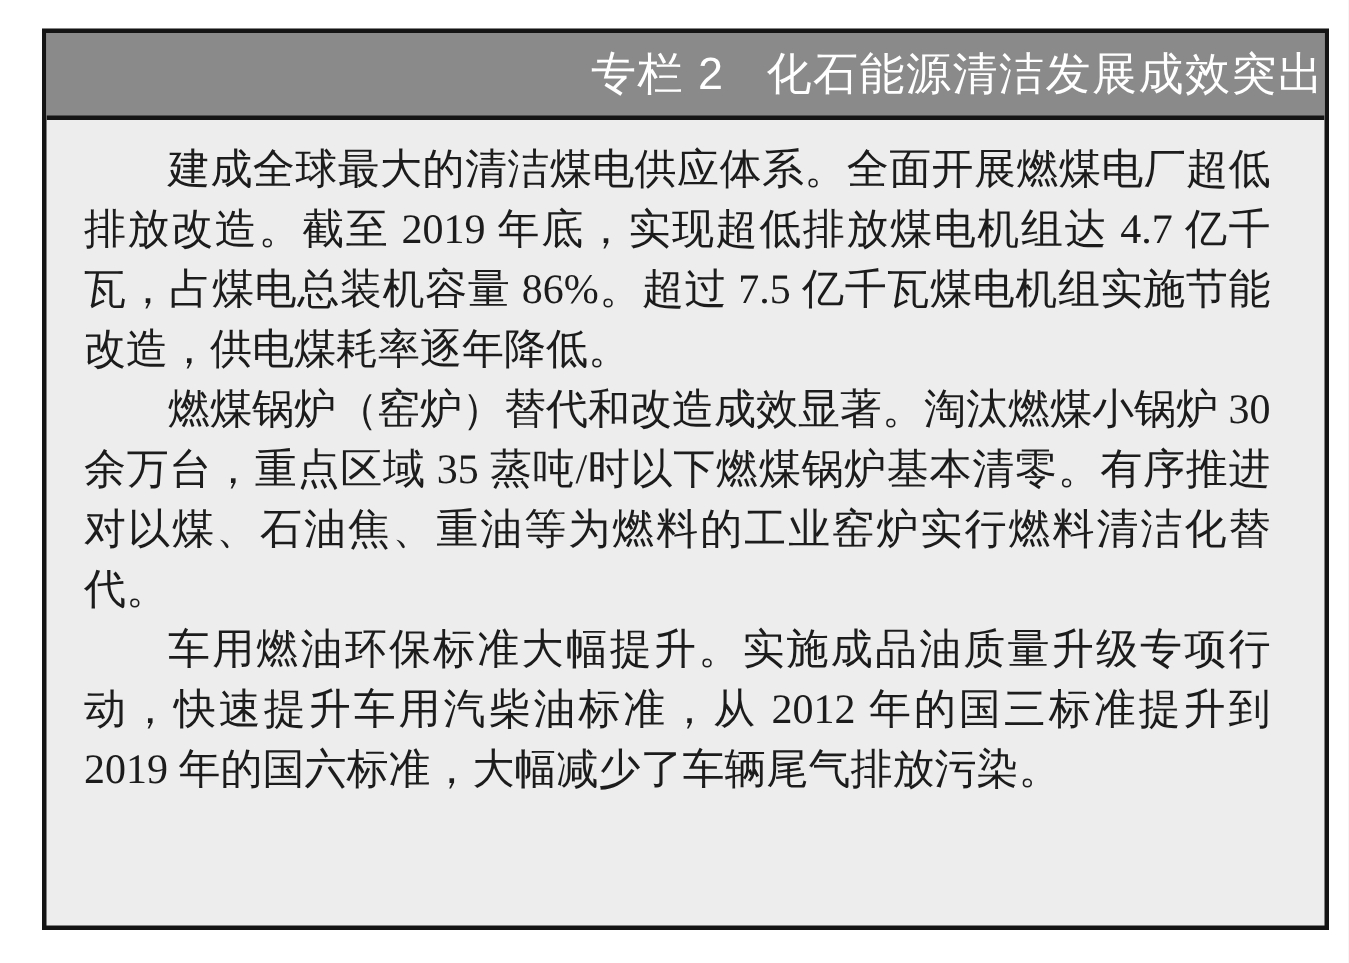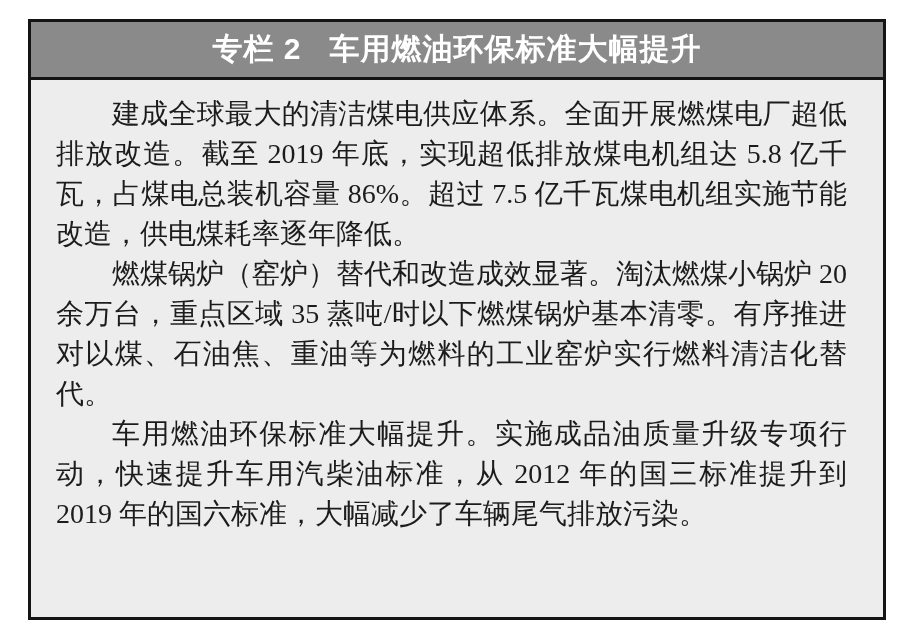--- a/index.html
+++ b/index.html
@@ -24,25 +24,25 @@
     background: #ededed;
     overflow: hidden;
   }
   .panel-header {
     box-sizing: border-box;
     height: 58px;
     background: #8a8a8a;
     border-bottom: 3px solid #141414;
     display: flex;
     align-items: center;
-    justify-content: center;
+    justify-content: flex-end;
     gap: 28px;
     color: #ffffff;
     font-family: "Liberation Sans", "DejaVu Sans", sans-serif;
-    font-weight: bold;
+    font-weight: normal;
     font-size: 30px;
     letter-spacing: 1px;
   }
   .panel-body {
     box-sizing: border-box;
     padding: 14px 36px 0 25px;
     font-family: "Liberation Serif", "DejaVu Serif", serif;
     font-size: 28px;
     line-height: 40px;
     color: #1c1c1c;
@@ -53,20 +53,20 @@
     padding: 0;
     text-indent: 2em;
   }
 </style>
 </head>
 <body>
 
 <div class="panel">
   <div class="panel-header">
     <span>专栏 2</span>
-    <span>车用燃油环保标准大幅提升</span>
+    <span>化石能源清洁发展成效突出</span>
   </div>
   <div class="panel-body">
-    <p>建成全球最大的清洁煤电供应体系。全面开展燃煤电厂超低排放改造。截至 2019 年底，实现超低排放煤电机组达 5.8 亿千瓦，占煤电总装机容量 86%。超过 7.5 亿千瓦煤电机组实施节能改造，供电煤耗率逐年降低。</p>
-    <p>燃煤锅炉（窑炉）替代和改造成效显著。淘汰燃煤小锅炉 20 余万台，重点区域 35 蒸吨/时以下燃煤锅炉基本清零。有序推进对以煤、石油焦、重油等为燃料的工业窑炉实行燃料清洁化替代。</p>
+    <p>建成全球最大的清洁煤电供应体系。全面开展燃煤电厂超低排放改造。截至 2019 年底，实现超低排放煤电机组达 4.7 亿千瓦，占煤电总装机容量 86%。超过 7.5 亿千瓦煤电机组实施节能改造，供电煤耗率逐年降低。</p>
+    <p>燃煤锅炉（窑炉）替代和改造成效显著。淘汰燃煤小锅炉 30 余万台，重点区域 35 蒸吨/时以下燃煤锅炉基本清零。有序推进对以煤、石油焦、重油等为燃料的工业窑炉实行燃料清洁化替代。</p>
     <p>车用燃油环保标准大幅提升。实施成品油质量升级专项行动，快速提升车用汽柴油标准，从 2012 年的国三标准提升到 2019 年的国六标准，大幅减少了车辆尾气排放污染。</p>
   </div>
 </div>
 
 </body></html>

